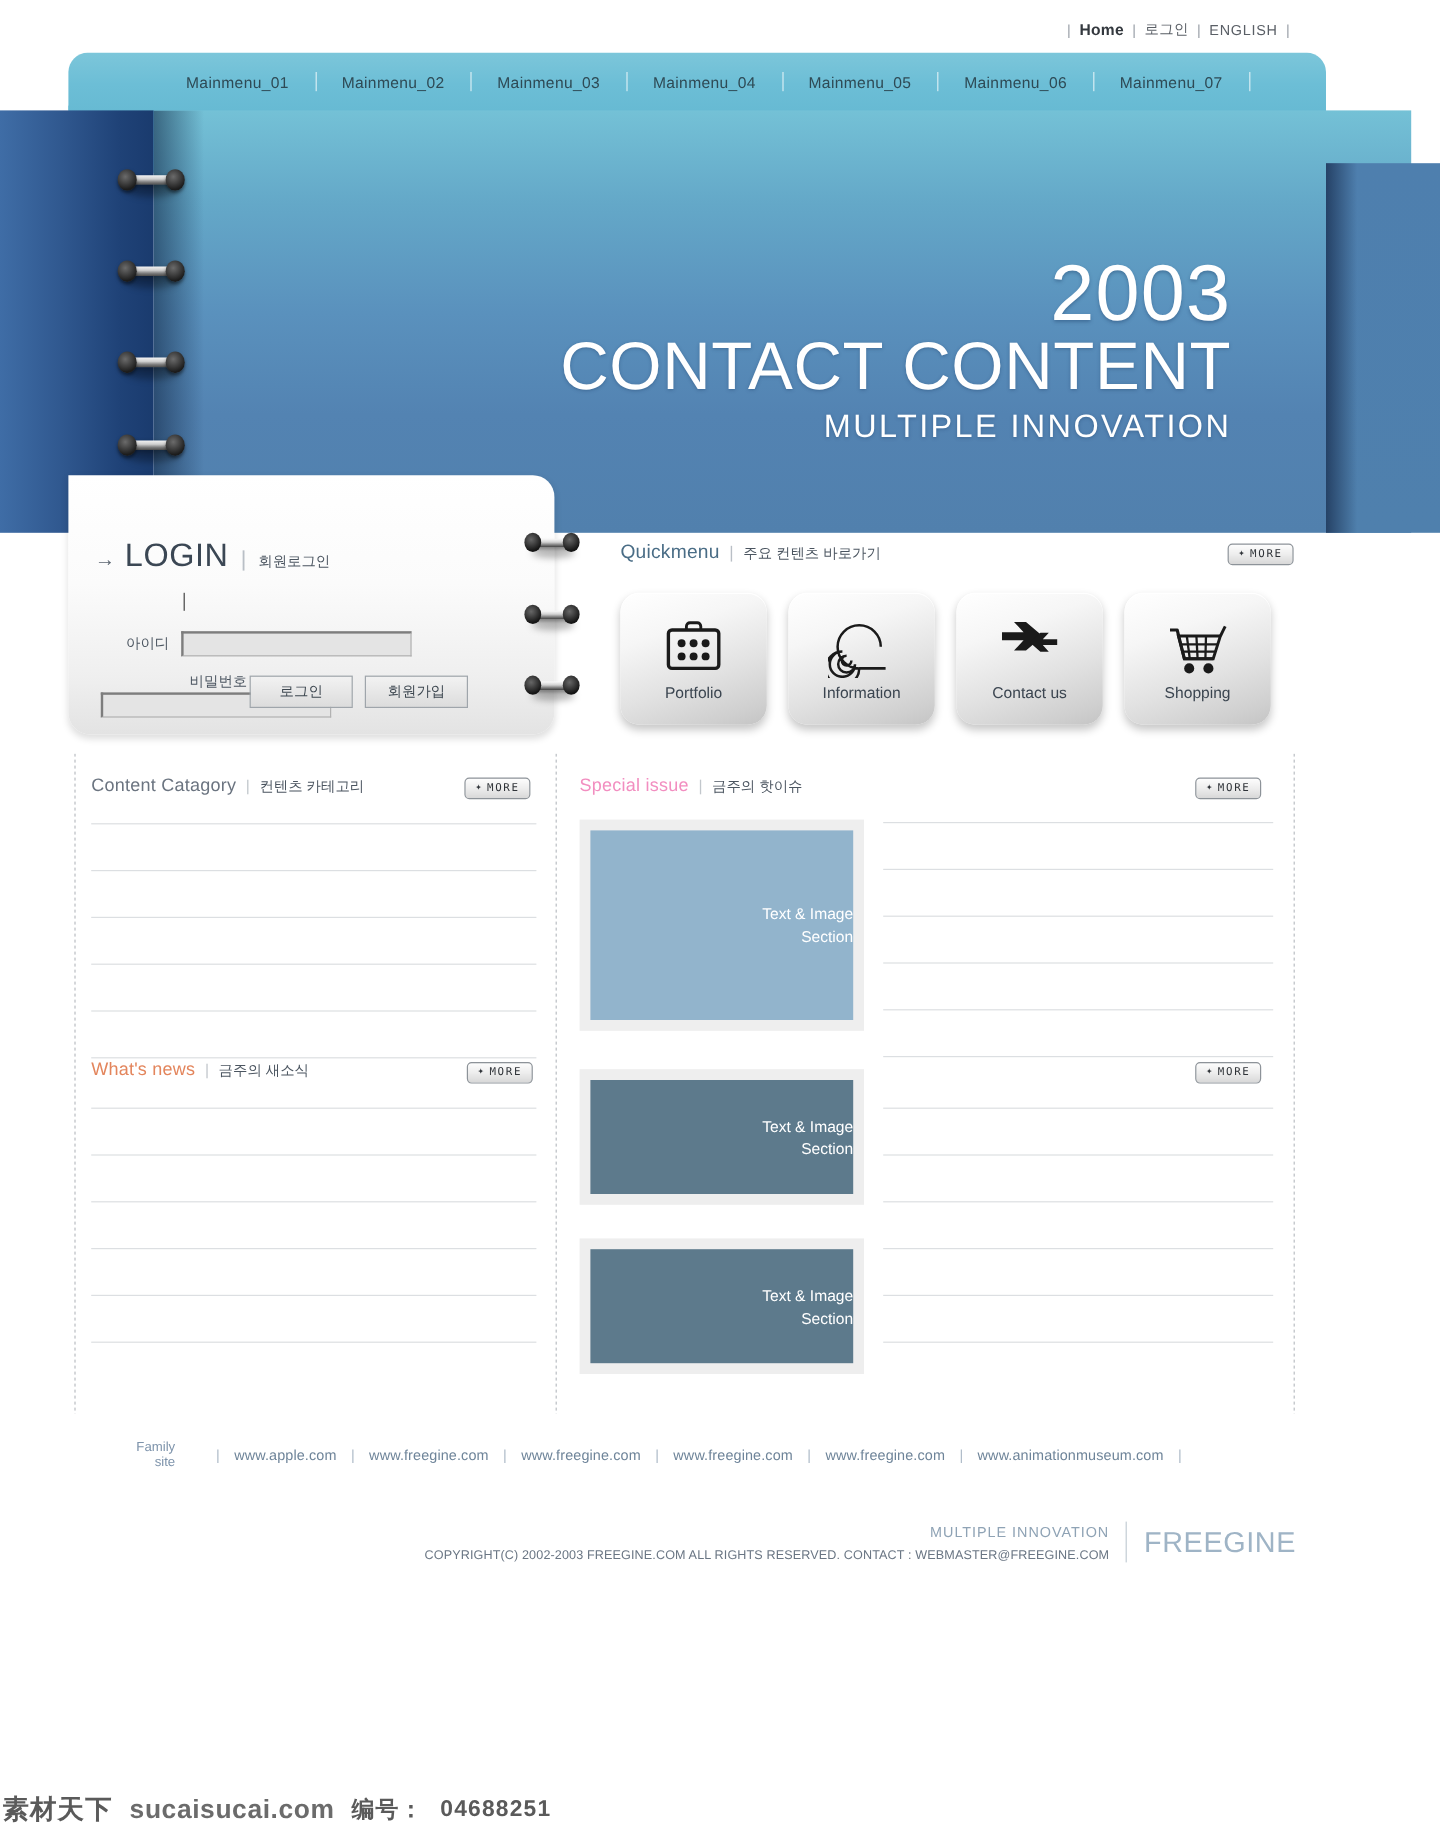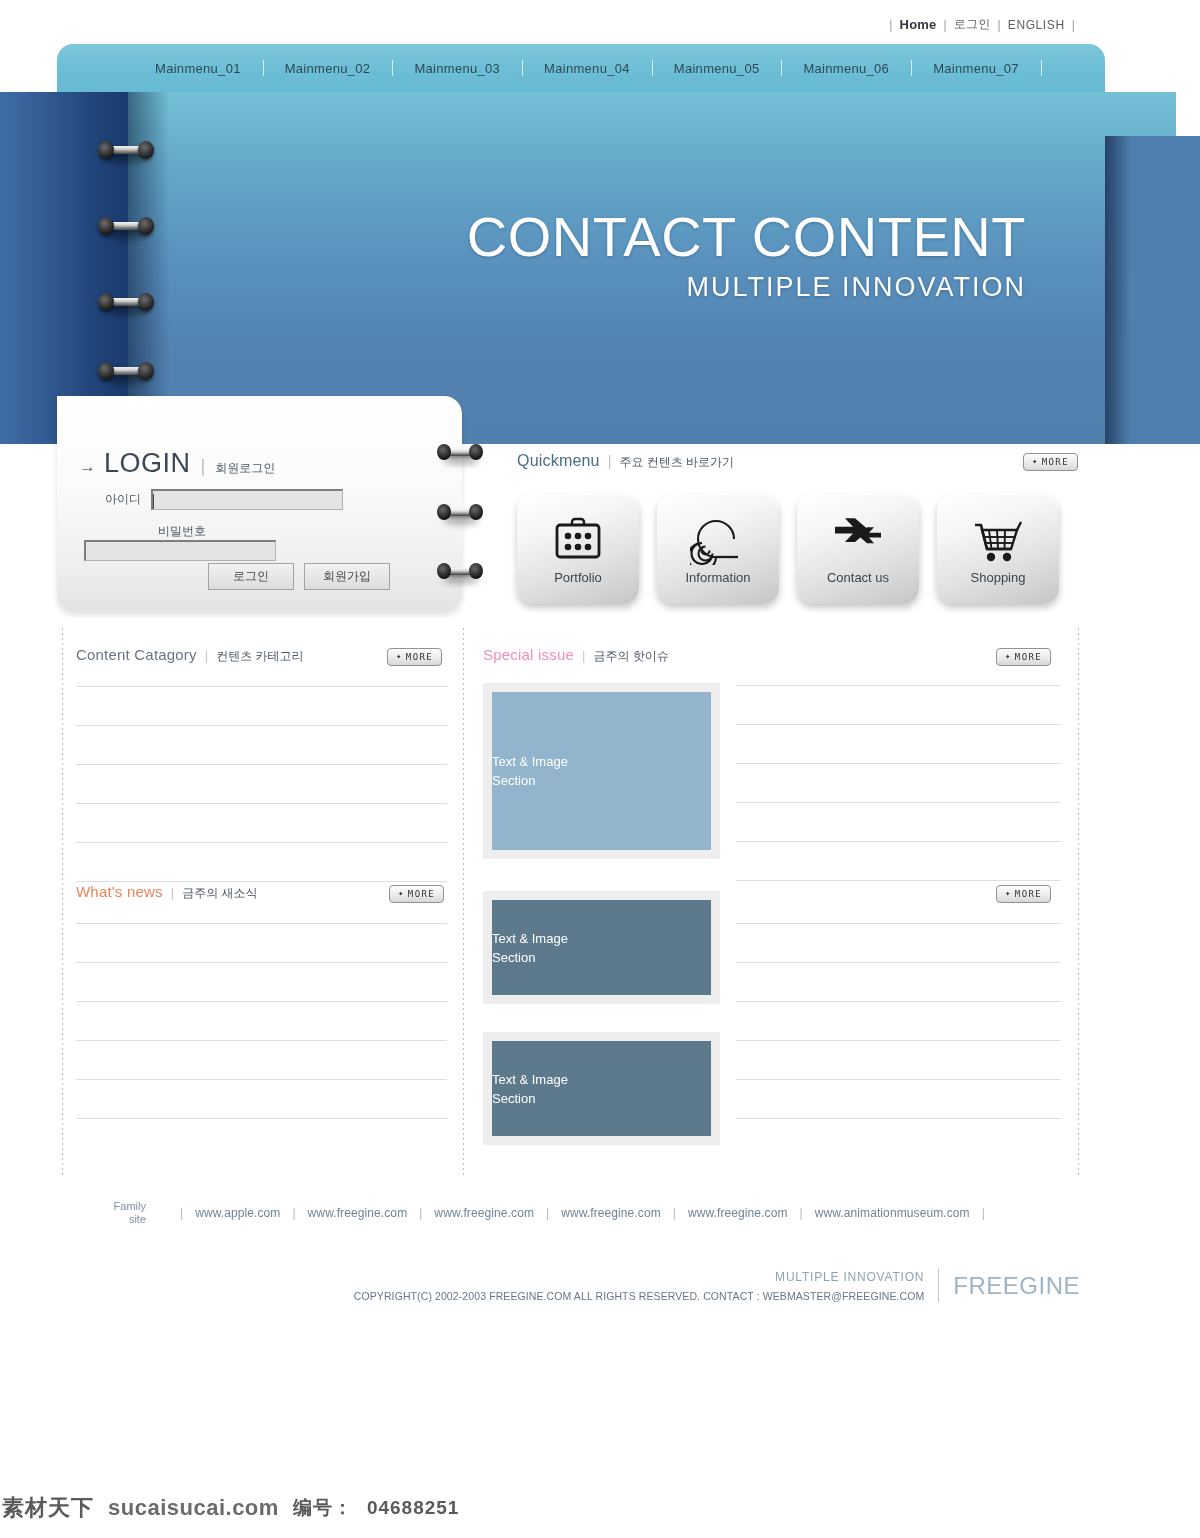--- a/index.html
+++ b/index.html
@@ -111,21 +111,21 @@
     background:linear-gradient(180deg,#ffffff 0%,#fbfbfb 42%,#efefef 78%,#e3e3e3 100%);
     border-radius:0 18px 18px 18px;
     box-shadow:0 3px 6px rgba(0,0,0,.13);
   }
   .login-head{position:absolute;left:22px;top:52px;display:flex;align-items:baseline;gap:8px;}
   .login-arrow{font-size:17px;color:#5b6570;line-height:1;}
   .login-title{font-size:27px;color:#3b4754;letter-spacing:.5px;font-weight:400;}
   .login-divider{color:#b9bfc6;font-size:18px;padding:0 2px;}
   .login-kr{font-size:12px;color:#4b5560;}
 
-  .login-row{position:absolute;display:flex;align-items:center;}
+  .login-row{position:absolute;display:flex;align-items:center;margin-top:37px;}
   .login-row .lbl{
     width:72px;text-align:right;font-size:12px;color:#4b5560;
     padding-right:10px;box-sizing:border-box;
   }
   .login-input{
     width:192px;height:21px;box-sizing:border-box;
     background:#e4e4e4;
     border:1px solid #b2b2b2;border-top:2px solid #7d7d7d;border-left:2px solid #7d7d7d;
     padding:0 4px;font-size:12px;color:#333;
   }
@@ -204,21 +204,21 @@
   .lines{position:absolute;}
   .lines .ln{height:1px;background:#dcdfe2;}
   .lines .gap{height:38px;}
 
   .imgbox{
     position:absolute;padding:9px;box-sizing:border-box;
     background:#eeeeee;
   }
   .imgbox .inner{
     width:100%;height:100%;display:flex;flex-direction:column;
-    align-items:flex-start;justify-content:center;
+    align-items:flex-end;justify-content:center;
     color:#ffffff;font-size:13px;line-height:19px;text-align:center;
   }
 
   
   .family{position:absolute;left:98px;top:1200px;display:flex;align-items:center;}
   .family-label{
     font-size:11px;color:#7d93ab;line-height:13px;text-align:right;width:48px;
   }
   .family-links{display:flex;align-items:center;margin-left:22px;}
   .family-links .fsep{color:#aebbc8;font-size:12px;padding:0 12px;}
@@ -271,20 +271,21 @@
       <span class="mm-item">Mainmenu_03</span>
       <span class="mm-item">Mainmenu_04</span>
       <span class="mm-item">Mainmenu_05</span>
       <span class="mm-item">Mainmenu_06</span>
       <span class="mm-item">Mainmenu_07</span>
       <span class="mm-after"></span>
     </div>
 
     <div class="hero-photo">
       <div class="hero-text">
+        <div class="hero-year">2003</div>
         <div class="hero-title">CONTACT CONTENT</div>
         <div class="hero-sub">MULTIPLE INNOVATION</div>
       </div>
     </div>
     <div class="hero-photo-right"></div>
 
     <div class="spine"></div>
 
     <div class="ring" style="left:98px;top:96px;">
       <div class="shadow"></div>

